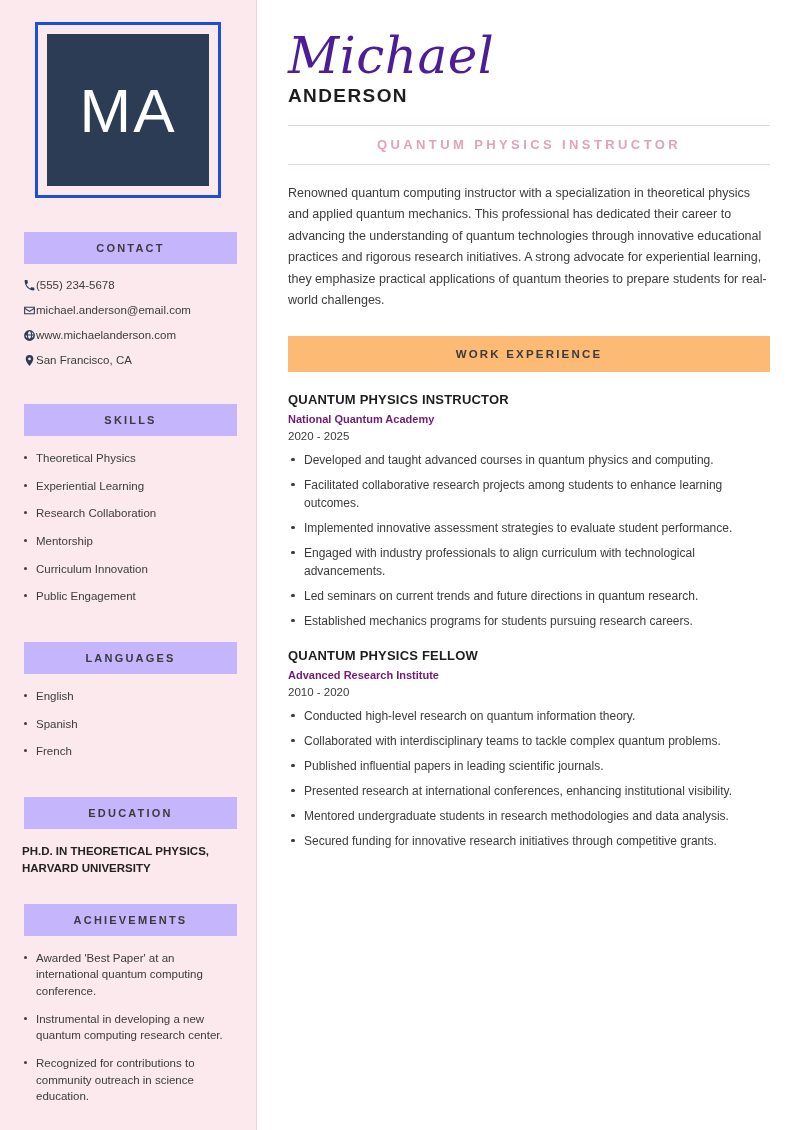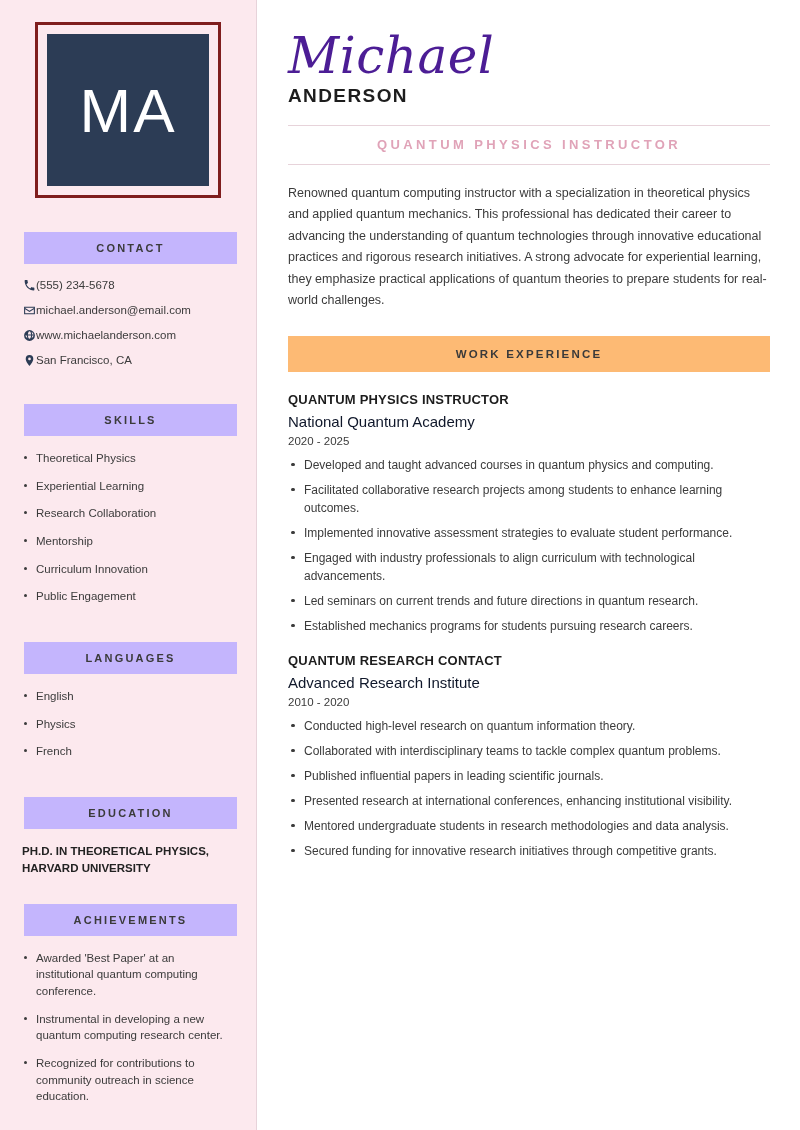--- a/index.html
+++ b/index.html
@@ -20,21 +20,21 @@
     width: 256px;
     background: #fce9ee;
     padding: 18px 16px 0 16px;
     display: flex;
     flex-direction: column;
   }
   .avatar-frame {
     width: 186px;
     height: 176px;
     margin: 4px auto 0 auto;
-    border: 3px solid #7f1d1d;
+    border: 3px solid #1d4ed8;
     padding: 9px;
     background: #fce9ee;
   }
   .avatar-box {
     width: 100%; height: 100%;
     background: #2c3c55;
     display: flex;
     align-items: center;
     justify-content: center;
   }
@@ -162,23 +162,24 @@
 
   .job { margin-bottom: 18px; }
   .job-role {
     font-size: 13px;
     font-weight: bold;
     color: #1d1d1d;
     letter-spacing: 0.2px;
     margin-bottom: 6px;
   }
   .job-org {
-    font-size: 15px;
-    color: #0f172a;
+    font-size: 11px;
+    color: #701a75;
     margin-bottom: 5px;
+    font-weight: bold;
   }
   .job-dates {
     font-size: 11.5px;
     color: #3b3b3b;
     margin-bottom: 9px;
   }
   .job-bullets { list-style: none; }
   .job-bullets li {
     position: relative;
     padding-left: 16px;
@@ -251,30 +252,30 @@
       <li>Experiential Learning</li>
       <li>Research Collaboration</li>
       <li>Mentorship</li>
       <li>Curriculum Innovation</li>
       <li>Public Engagement</li>
     </ul>
 
     <div class="sb-heading">LANGUAGES</div>
     <ul class="bullet-list">
       <li>English</li>
-      <li>Physics</li>
+      <li>Spanish</li>
       <li>French</li>
     </ul>
 
     <div class="sb-heading">EDUCATION</div>
     <div class="edu-block">PH.D. IN THEORETICAL PHYSICS, HARVARD UNIVERSITY</div>
 
     <div class="sb-heading">ACHIEVEMENTS</div>
     <ul class="bullet-list">
-      <li>Awarded 'Best Paper' at an institutional quantum computing conference.</li>
+      <li>Awarded 'Best Paper' at an international quantum computing conference.</li>
       <li>Instrumental in developing a new quantum computing research center.</li>
       <li>Recognized for contributions to community outreach in science education.</li>
     </ul>
 
   </aside>
 
   <div class="divider-v"></div>
 
   <main class="main">
     <div>
@@ -298,21 +299,21 @@
         <li>Developed and taught advanced courses in quantum physics and computing.</li>
         <li>Facilitated collaborative research projects among students to enhance learning outcomes.</li>
         <li>Implemented innovative assessment strategies to evaluate student performance.</li>
         <li>Engaged with industry professionals to align curriculum with technological advancements.</li>
         <li>Led seminars on current trends and future directions in quantum research.</li>
         <li>Established mechanics programs for students pursuing research careers.</li>
       </ul>
     </section>
 
     <section class="job">
-      <div class="job-role">QUANTUM RESEARCH CONTACT</div>
+      <div class="job-role">QUANTUM PHYSICS FELLOW</div>
       <div class="job-org">Advanced Research Institute</div>
       <div class="job-dates">2010 - 2020</div>
       <ul class="job-bullets">
         <li>Conducted high-level research on quantum information theory.</li>
         <li>Collaborated with interdisciplinary teams to tackle complex quantum problems.</li>
         <li>Published influential papers in leading scientific journals.</li>
         <li>Presented research at international conferences, enhancing institutional visibility.</li>
         <li>Mentored undergraduate students in research methodologies and data analysis.</li>
         <li>Secured funding for innovative research initiatives through competitive grants.</li>
       </ul>

